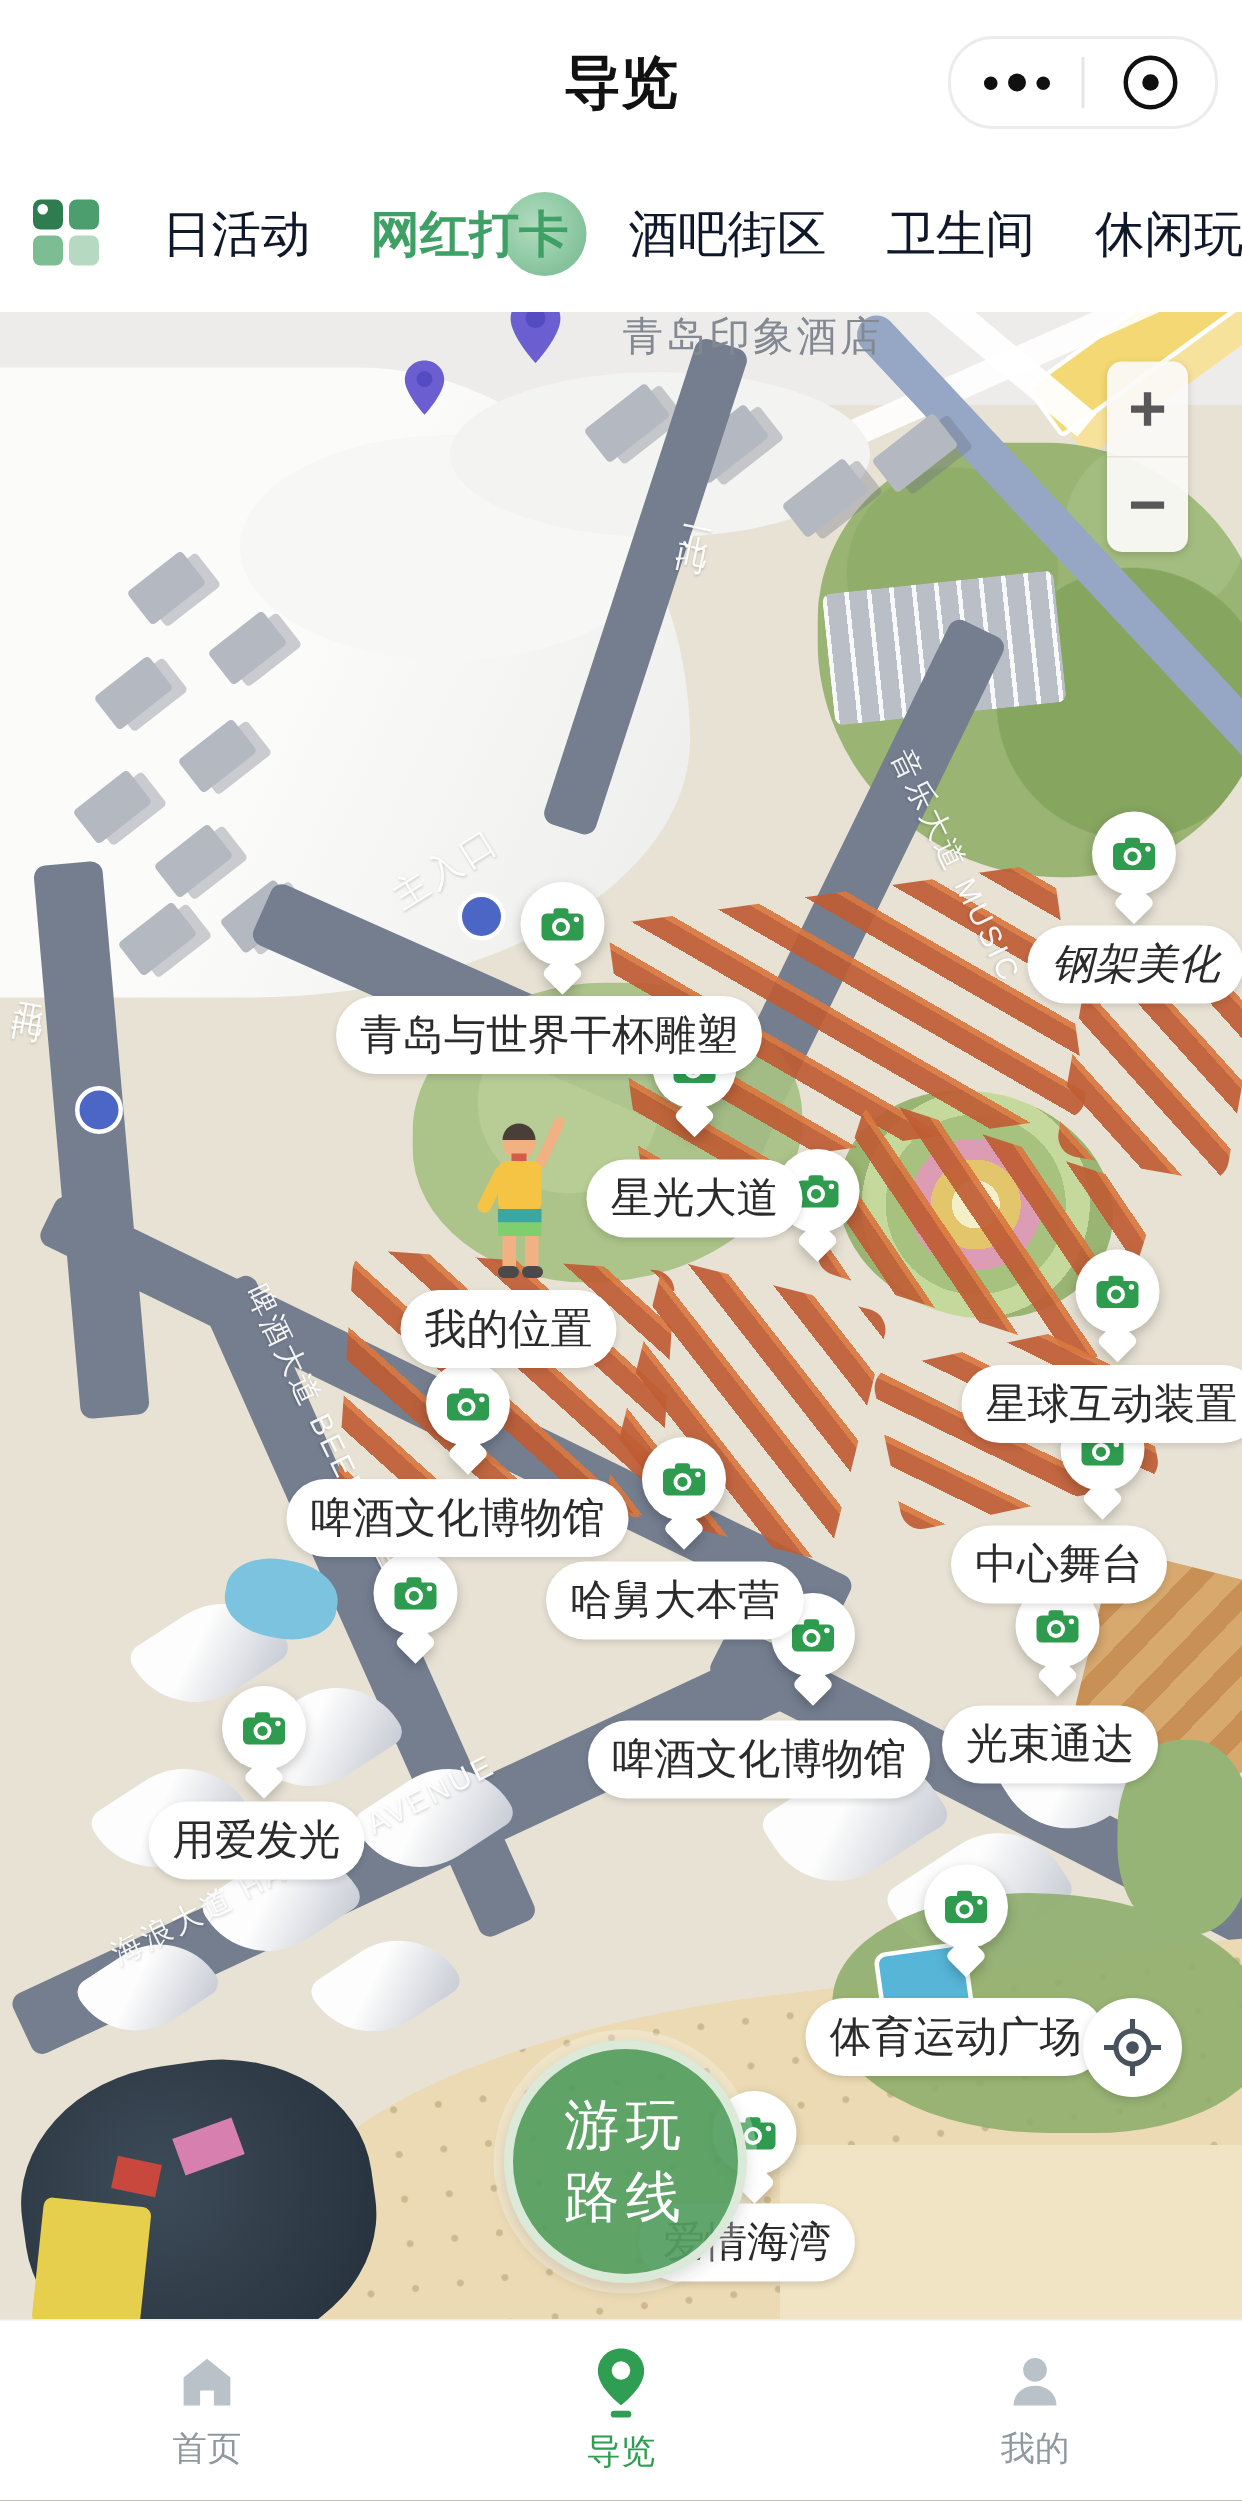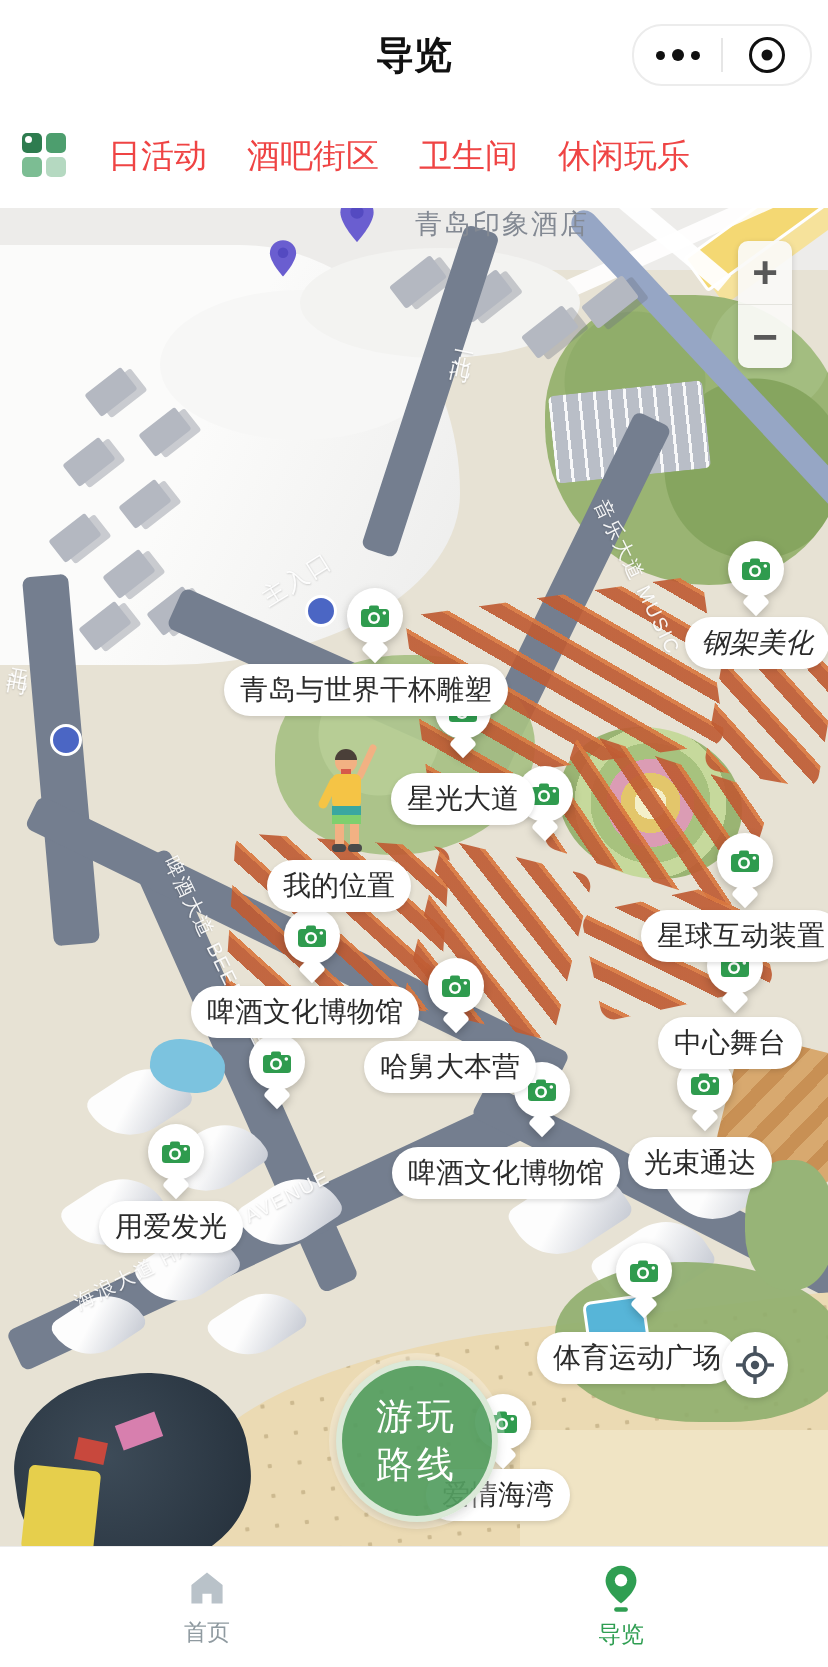--- a/index.html
+++ b/index.html
@@ -24,21 +24,21 @@
   .tabbar{position:absolute;top:104px;left:0;right:0;height:104px;background:#fff;z-index:39;
           display:flex;align-items:center;padding-left:22px;gap:40px;box-sizing:border-box;}
   .gridicon{width:46px;height:46px;display:grid;grid-template-columns:20px 20px;grid-template-rows:20px 20px;
             gap:4px;flex:none;}
   .gridicon i{border-radius:5px;}
   .gi-1{background:#2e7c4f;position:relative;}
   .gi-1::after{content:"";position:absolute;left:3px;top:3px;width:7px;height:7px;border-radius:50%;background:#fff;}
   .gi-2{background:#4d9e6e;}
   .gi-3{background:#7cbd93;}
   .gi-4{background:#b5d9c1;}
-  .tab{font-size:33px;color:#ef4444;white-space:nowrap;position:relative;}
+  .tab{font-size:33px;color:#0f172a;white-space:nowrap;position:relative;}
   .tab.active{color:#3fa065;font-weight:600;}
   .tab .blob{position:absolute;right:-12px;top:-6px;width:56px;height:56px;border-radius:50%;z-index:0;
              background:radial-gradient(circle at 40% 40%,#9ed4ae,#4da571);opacity:.8;}
   .tab .txt{position:relative;z-index:1;}
 
   
   .map{position:absolute;top:208px;left:0;width:828px;height:1339px;overflow:hidden;background:#e7e2d4;}
   .world{position:absolute;left:0;top:-208px;width:828px;height:1667px;}
   .art{position:absolute;pointer-events:none;}
   .road{position:absolute;background:#747e8f;border-radius:8px;pointer-events:none;}
@@ -113,20 +113,21 @@
   </div>
 
   <div class="tabbar">
     <span class="gridicon">
         <i class="gi-1"></i>
         <i class="gi-2"></i>
         <i class="gi-3"></i>
         <i class="gi-4"></i>
       </span>
     <span class="tab"><span class="txt">日活动</span></span>
+    <span class="tab active"><span class="blob"></span><span class="txt">网红打卡</span></span>
     <span class="tab"><span class="txt">酒吧街区</span></span>
     <span class="tab"><span class="txt">卫生间</span></span>
     <span class="tab"><span class="txt">休闲玩乐</span></span>
   </div>
 
   <div class="map">
     <div class="world">
 
       <div class="strip"></div>
       <div class="art" style="left:672px;top:182px;width:240px;height:36px;background:#f4d873;border:3px solid #fff;transform:rotate(-36deg);border-radius:4px;"></div>
@@ -313,21 +314,21 @@
             <div class="pin-head">
               <svg width="30" height="25" viewBox="0 0 30 25">
                 <rect x="1" y="5" width="28" height="18" rx="3.5" fill="#2f9b4e"></rect>
                 <rect x="9" y="1.5" width="10" height="6" rx="2" fill="#2f9b4e"></rect>
                 <circle cx="14" cy="14" r="6" fill="#fff"></circle>
                 <circle cx="14" cy="14" r="3.4" fill="#2f9b4e"></circle>
                 <circle cx="24.3" cy="9" r="1.8" fill="#fff"></circle>
               </svg>
             </div>
           </div>
-          <div class="poi-label" style="left: 730px; top: 1043px; text-align: center;">中心舞台</div>
+          <div class="poi-label" style="left: 706px; top: 1043px; text-align: center;">中心舞台</div>
           <div class="pin" style="left: 456px; top: 1032px;">
             <div class="pin-tail"></div>
             <div class="pin-head">
               <svg width="30" height="25" viewBox="0 0 30 25">
                 <rect x="1" y="5" width="28" height="18" rx="3.5" fill="#2f9b4e"></rect>
                 <rect x="9" y="1.5" width="10" height="6" rx="2" fill="#2f9b4e"></rect>
                 <circle cx="14" cy="14" r="6" fill="#fff"></circle>
                 <circle cx="14" cy="14" r="3.4" fill="#2f9b4e"></circle>
                 <circle cx="24.3" cy="9" r="1.8" fill="#fff"></circle>
               </svg>
@@ -447,15 +448,22 @@
       <span class="nlabel">首页</span>
     </div>
     <div class="nav-item active">
       <svg width="42" height="48" viewBox="0 0 24 28">
           <path d="M12 1C6.9 1 3 4.9 3 9.8c0 6.6 9 13.2 9 13.2s9-6.6 9-13.2C21 4.9 17.1 1 12 1z" fill="#2f9e52"></path>
           <circle cx="12" cy="9.5" r="3.6" fill="#fff"></circle>
           <rect x="8" y="25.2" width="8" height="2.6" rx="1.3" fill="#2f9e52"></rect>
         </svg>
       <span class="nlabel">导览</span>
     </div>
+    <div class="nav-item">
+      <svg width="44" height="44" viewBox="0 0 24 24">
+          <circle cx="12" cy="7.6" r="4.3" fill="#b9c2c9"></circle>
+          <path d="M4.2 20.5c0-4.2 3.5-7.1 7.8-7.1s7.8 2.9 7.8 7.1z" fill="#b9c2c9"></path>
+        </svg>
+      <span class="nlabel">我的</span>
+    </div>
   </div>
 
 </div>
 
 </body></html>

